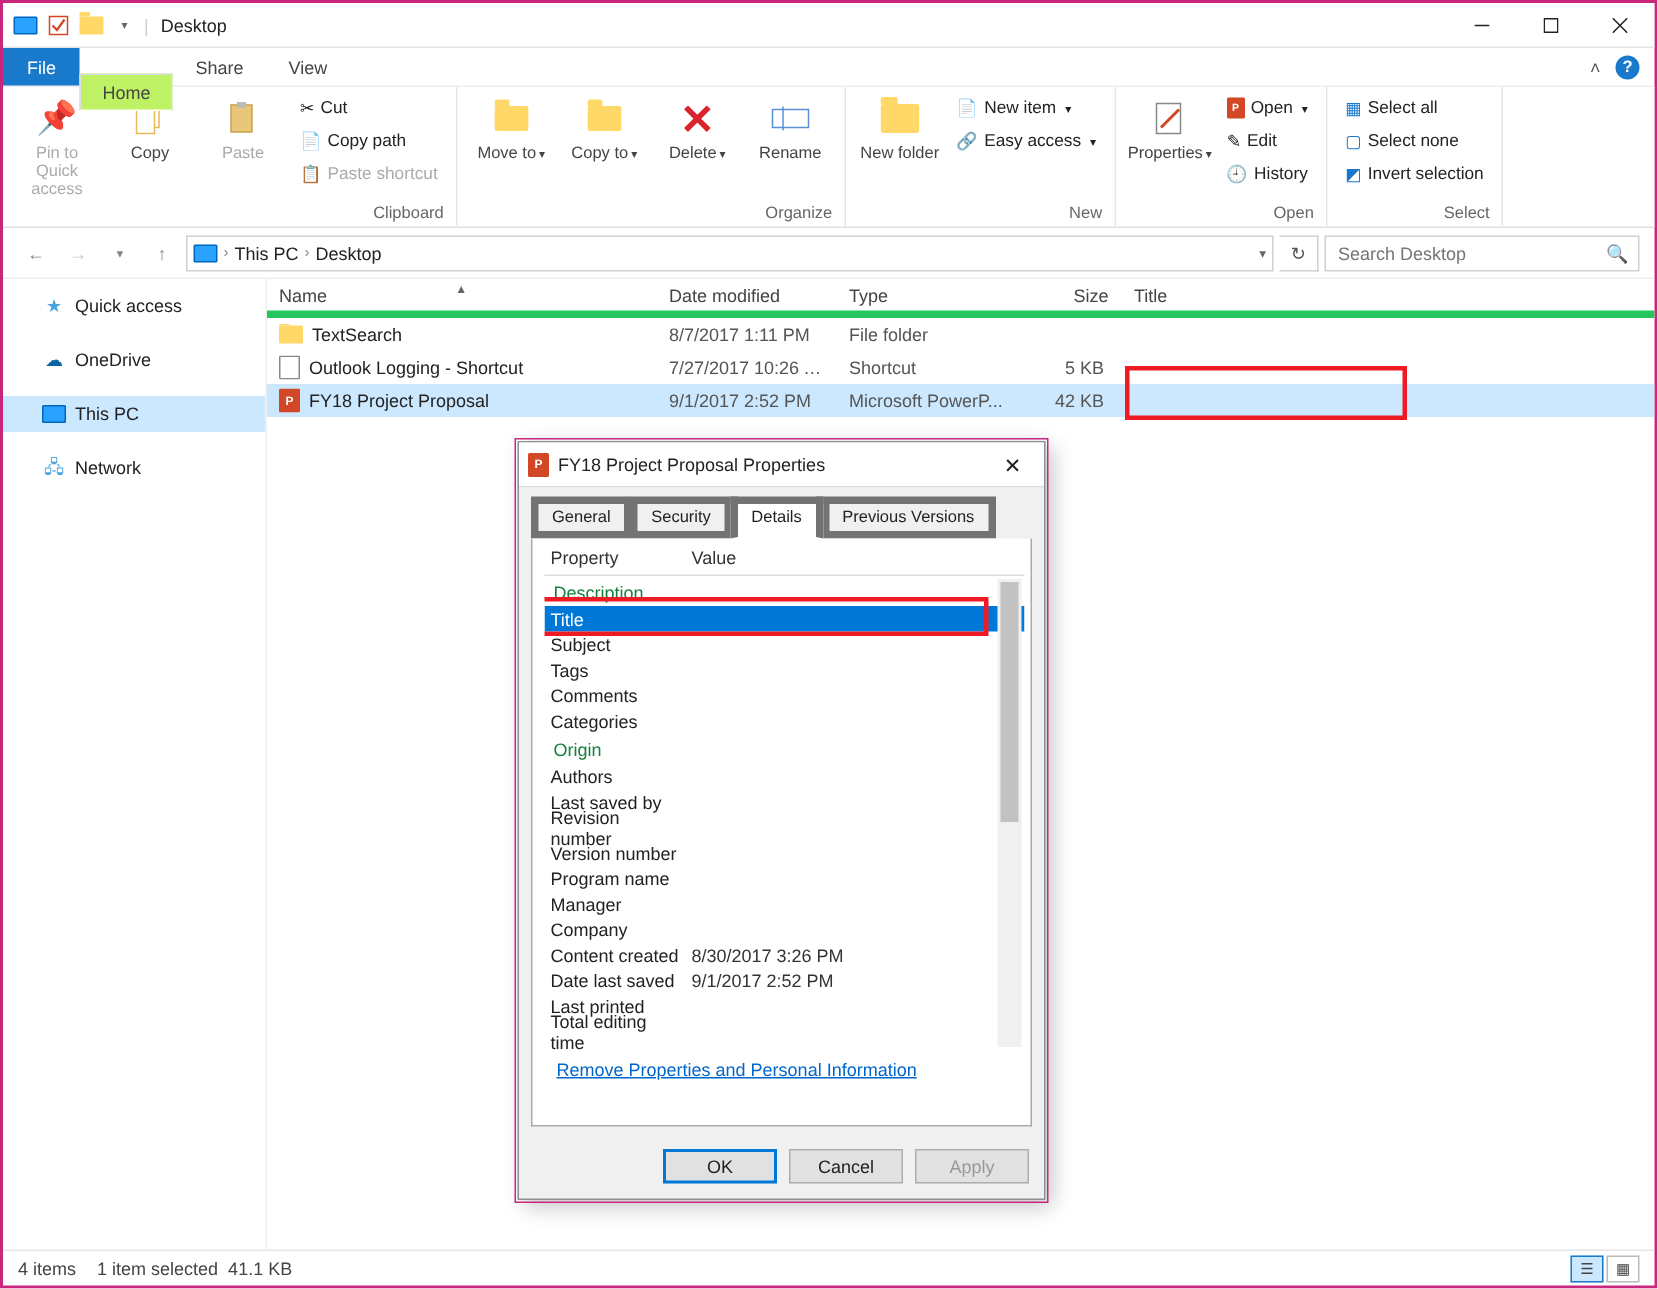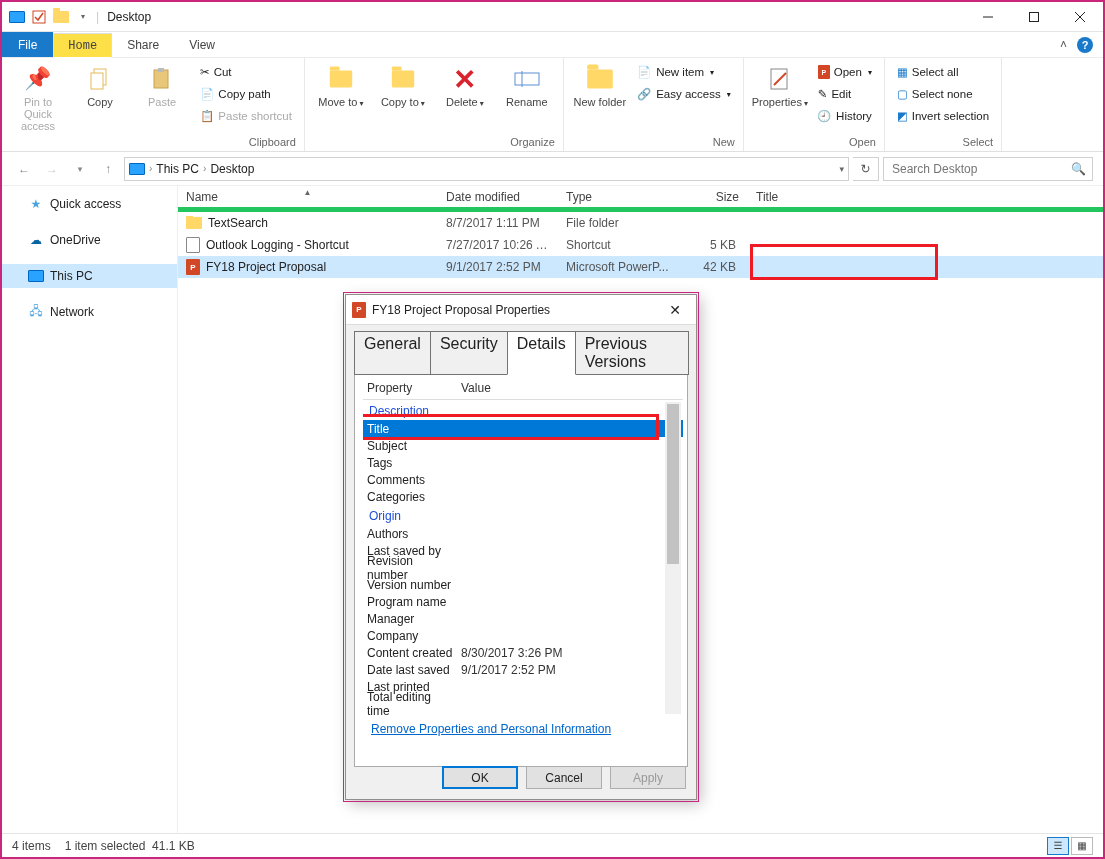--- a/index.html
+++ b/index.html
@@ -9,21 +9,21 @@
   .titlebar { height:30px; background:#fff; display:flex; align-items:center; border-bottom:1px solid #e5e5e5;}
   .titlebar .qat { display:flex; align-items:center; gap:4px; padding-left:6px;}
   .qat-icon { width:18px; height:18px; display:flex; align-items:center; justify-content:center;}
   .titlebar .wtitle { margin-left:8px; font-size:12px;}
   .winbtns { margin-left:auto; display:flex;}
   .winbtn { width:46px; height:30px; display:flex; align-items:center; justify-content:center; font-size:14px; color:#222;}
   
   .menurow { height:26px; display:flex; align-items:stretch; border-bottom:1px solid #ececec; position:relative;}
   .filebtn { background:#1979ca; color:#fff; padding:0 16px; display:flex; align-items:center; font-size:12px;}
   .tab { padding:0 14px; display:flex; align-items:center; color:#444; border:1px solid transparent; position:relative;}
-  .tab.active { background:#fde047; border:1px solid #ddd; border-bottom:1px solid #fff; top:1px; z-index:2;font-family:Liberation Mono, monospace;}
+  .tab.active { background:#bef264; border:1px solid #ddd; border-bottom:1px solid #fff; top:17px; z-index:2;}
   .helpbtn { margin-left:auto; display:flex; align-items:center; gap:10px; padding-right:10px; color:#1979ca;}
   
   .ribbon { height:94px; background:#fff; border-bottom:1px solid #e0e0e0; display:flex; }
   .group { border-right:1px solid #e8e8e8; padding:4px 8px 0 8px; display:flex; flex-direction:column; }
   .group-body { flex:1; display:flex; align-items:flex-start; gap:6px;}
   .group-label { text-align:right; font-size:11px; color:#666; padding:2px 0 3px;}
   .bigbtn { width:56px; text-align:center; font-size:11px; color:#444;}
   .bigbtn .ico { height:34px; display:flex; align-items:center; justify-content:center; font-size:22px;}
   .bigbtn.disabled { color:#aaa;}
   .smallrow { display:flex; flex-direction:column; gap:2px; font-size:11.5px;}
@@ -75,28 +75,28 @@
   .ic-folder{ width:16px; height:12px; background:#ffd868; border-radius:1px; position:relative;}
   .ic-folder::before{content:""; position:absolute; top:-3px; left:0; width:7px;height:3px;background:#ffd868;border-radius:1px 1px 0 0;}
   .ic-monitor{ width:16px;height:12px;border:1px solid #0067c0;background:#29a3ff;border-radius:1px;}
   .ic-ppt{ width:14px; height:16px; background:#d24726; border-radius:1px; position:relative; color:#fff; font-size:8px; font-weight:bold; display:flex;align-items:center;justify-content:center;}
   .ic-shortcut{ width:14px; height:16px; background:#fff; border:1px solid #888; border-radius:1px;}
   
   .propdlg { position:absolute; left:343px; top:292px; width:352px; height:506px; background:#f0f0f0; border:1px solid #8f8f8f; box-shadow:4px 4px 14px rgba(0,0,0,0.25); outline:1px solid #c9267e; outline-offset:1px;}
   .propdlg .ptitle { height:30px; display:flex; align-items:center; padding:0 6px; background:#fff; border-bottom:1px solid #ddd;}
   .propdlg .ptitle .pclose { margin-left:auto; width:30px; text-align:center; font-size:14px;}
   .ptabs { display:flex; padding:6px 8px 0 8px; gap:0; background:#f0f0f0;}
-  .ptab { padding:3px 9px; border:1px solid #737373; background:#f0f0f0; font-size:16px; position:relative; margin-right:-1px;}
+  .ptab { padding:3px 9px; border:5px solid #737373; background:#f0f0f0; font-size:11px; position:relative; margin-right:-1px;}
   .ptab.active { background:#fff; border-bottom:1px solid #fff; z-index:2;}
   .tabpanel { margin:0 8px 8px 8px; background:#fff; border:1px solid #aaa; border-top:none; height:392px; padding:6px 4px 6px 8px; position:relative;}
   .pgrid-head { display:flex; font-size:12px; color:#333; border-bottom:1px solid #ddd; padding-bottom:4px;}
   .pgh-prop{ width:94px; padding-left:4px;}
   .pgh-val{ flex:1; padding-left:4px;}
   .pgrid { height:316px; overflow:hidden; position:relative;}
-  .pgroup { color:#1d4ed8; font-size:12px; padding:4px 2px 2px 6px;}
+  .pgroup { color:#15803d; font-size:12px; padding:4px 2px 2px 6px;}
   .prow { display:flex; font-size:12px; height:17px; align-items:center;}
   .prow .pk{ width:94px; padding-left:4px;}
   .prow .pv{ flex:1; padding-left:4px; color:#333;}
   .prow.sel { background:#0078d7; color:#fff;}
   .prow.sel .pv{ color:#fff;}
   .scrollbar { position:absolute; right:2px; top:2px; bottom:2px; width:16px; background:#f0f0f0;}
   .scrollbar .thumb{ position:absolute; left:2px; right:2px; top:2px; height:160px; background:#c2c2c2;}
   .removelink { color:#0066cc; text-decoration:underline; font-size:12px; padding:6px 0 0 8px; display:inline-block;}
   .dlgbtns { position:absolute; right:10px; bottom:10px; display:flex; gap:8px;}
   .dlgbtn { width:76px; height:23px; border:1px solid #adadad; background:#e1e1e1; font-size:12px; display:flex; align-items:center; justify-content:center;}

